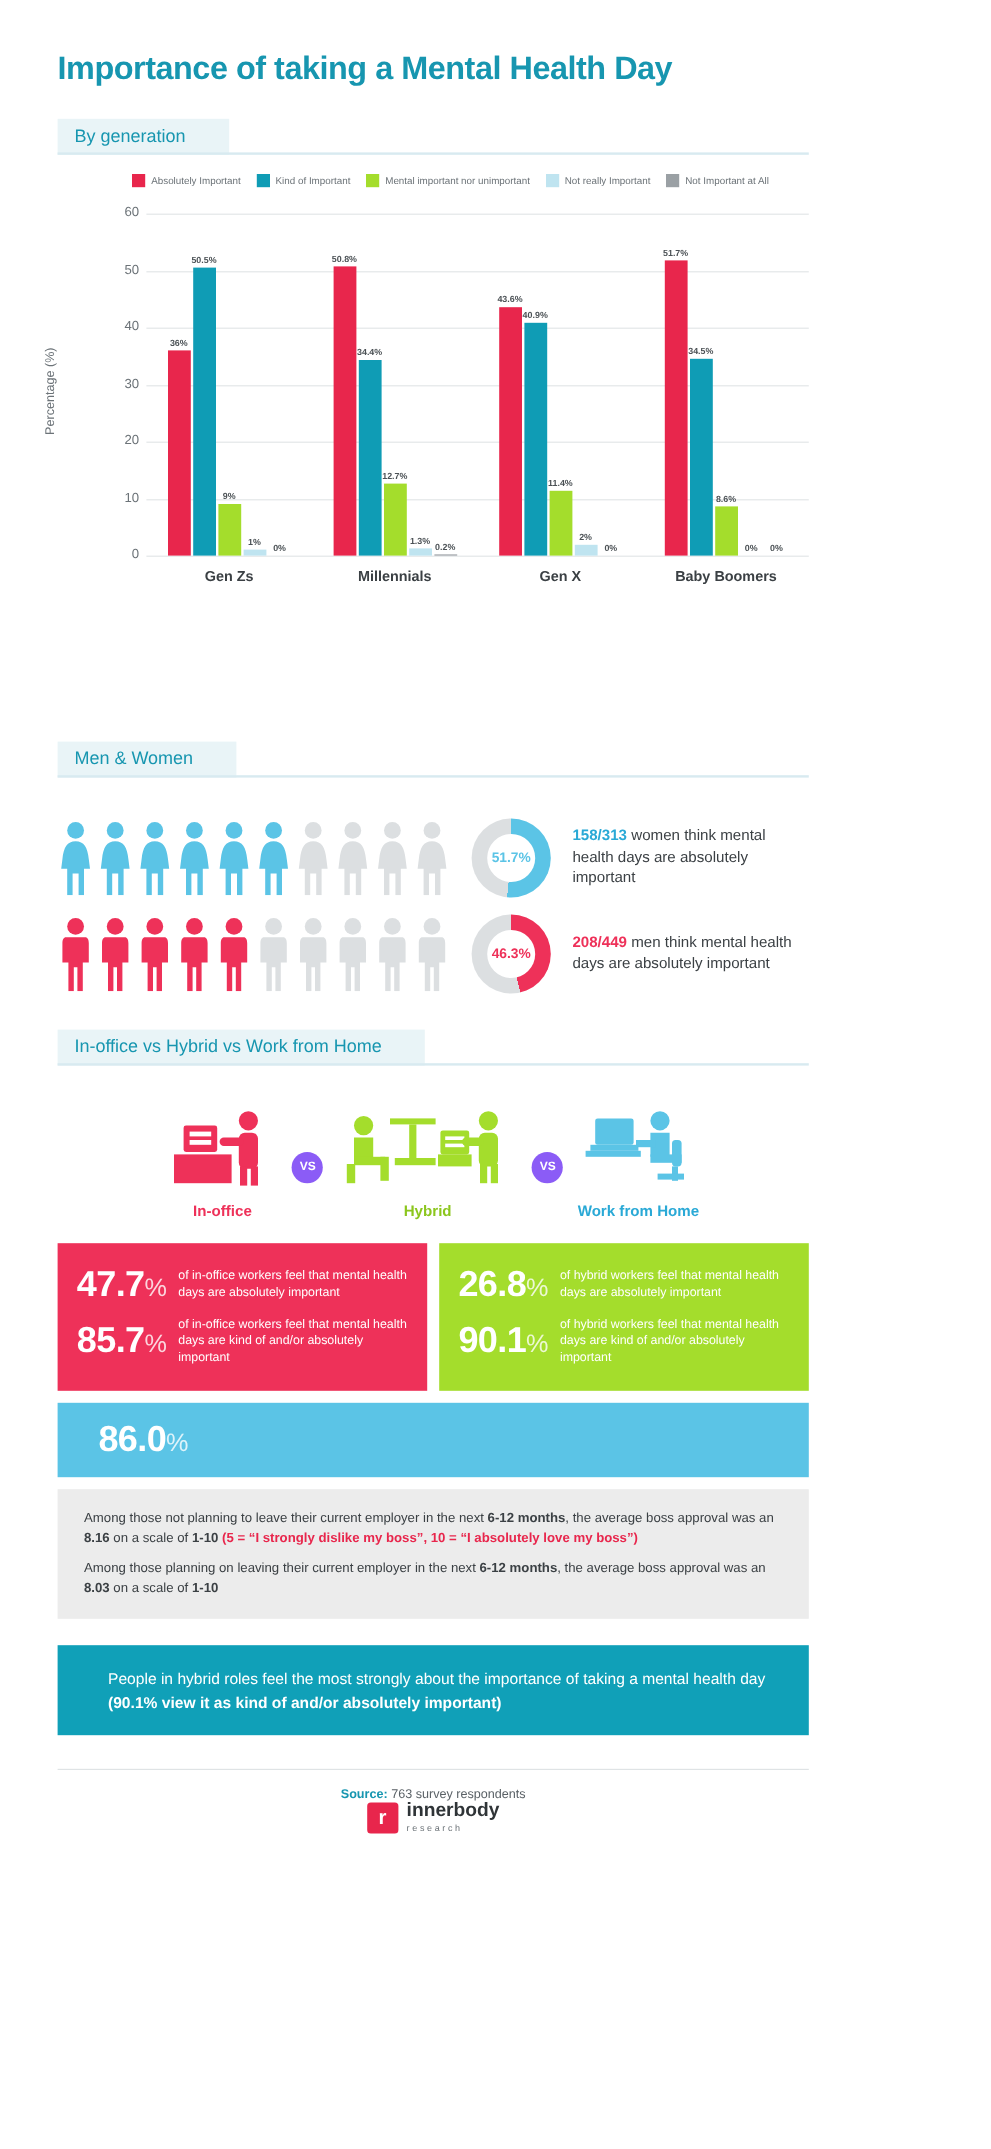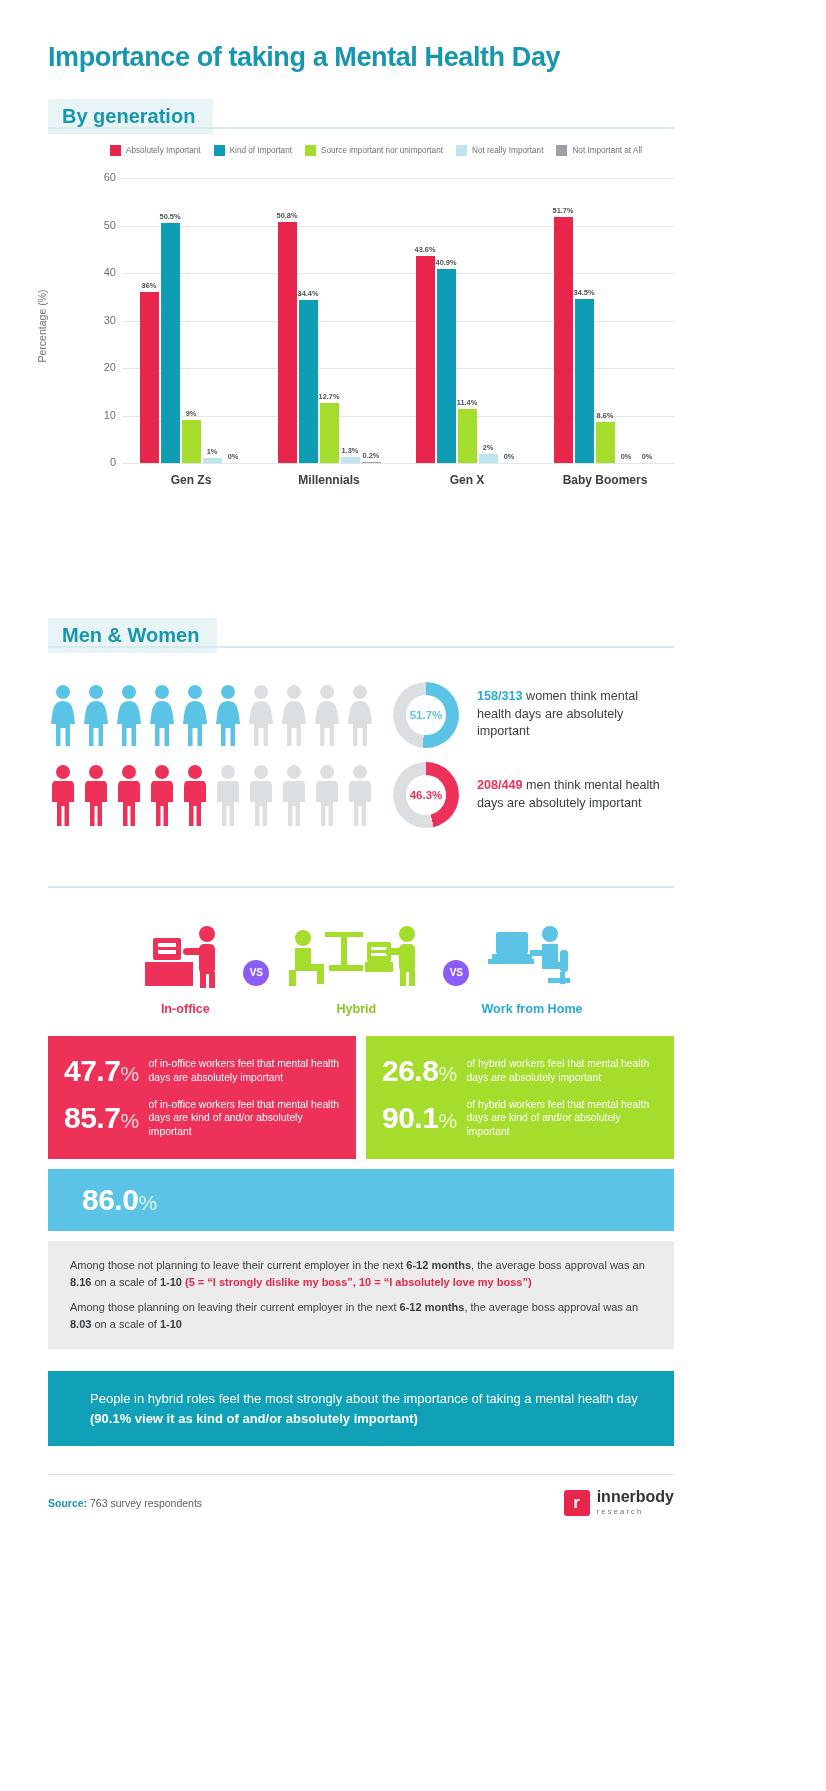--- a/index.html
+++ b/index.html
@@ -21,23 +21,23 @@
     letter-spacing: -0.4px;
     padding-top: 42px;
   }
 
   
   .section-head { margin-top: 26px; position: relative; height: 30px; }
   .section-head .tab {
     display: inline-block;
     background: #e9f4f7;
     color: #1796b0;
-    font-size: 20px;
-    font-weight: bold;
-    padding: 7px 18px 8px 14px;
+    font-size: 15px;
+    font-weight: normal;
+    padding: 7px 36px 8px 14px;
     line-height: 1;
   }
   .section-head .rule {
     position: absolute; left: 0; right: 0; bottom: 0;
     height: 2px; background: #d8eaf0;
   }
 
   
   .legend {
     display: flex; align-items: center; justify-content: flex-start;
@@ -141,21 +141,21 @@
   .note-red { color: #e8264c; font-weight: bold; }
 
   .final-banner {
     margin-top: 22px; background: #10a0b8; color: #fff;
     padding: 18px 22px 18px 42px; font-size: 13px; line-height: 1.5;
   }
   .final-banner b { font-weight: bold; }
 
   
   .footer-rule { margin-top: 28px; height: 1px; background: #dfe3e5; }
-  .footer { display: flex; align-items: center; justify-content: space-between; padding-top: 14px; }
+  .footer { display: flex; align-items: center; justify-content: space-between; padding-top: 14px; flex-direction: column; }
   .source { font-size: 10.5px; color: #5a6166; }
   .source b { color: #1796b0; font-weight: bold; }
   .brand { display: flex; align-items: center; gap: 7px; }
   .brand-mark {
     width: 26px; height: 26px; background: #e8264c; border-radius: 3px;
     color: #fff; font-size: 17px; font-weight: bold;
     display: flex; align-items: center; justify-content: center; line-height: 1;
   }
   .brand-name { font-size: 16px; font-weight: bold; color: #2f3437; line-height: 1; }
   .brand-sub { font-size: 7.5px; color: #6c7378; letter-spacing: 2.2px; margin-top: 2px; }
@@ -176,21 +176,21 @@
       <div class="legend-item">
         <span class="legend-swatch" style="background: rgb(232, 38, 76);"></span>
         <span class="legend-label">Absolutely Important</span>
       </div>
       <div class="legend-item">
         <span class="legend-swatch" style="background: rgb(15, 156, 181);"></span>
         <span class="legend-label">Kind of Important</span>
       </div>
       <div class="legend-item">
         <span class="legend-swatch" style="background: rgb(164, 221, 44);"></span>
-        <span class="legend-label">Source important nor unimportant</span>
+        <span class="legend-label">Mental important nor unimportant</span>
       </div>
       <div class="legend-item">
         <span class="legend-swatch" style="background: rgb(191, 228, 240);"></span>
         <span class="legend-label">Not really Important</span>
       </div>
       <div class="legend-item">
         <span class="legend-swatch" style="background: rgb(154, 160, 164);"></span>
         <span class="legend-label">Not Important at All</span>
       </div>
     </div>
@@ -427,20 +427,21 @@
         <div class="donut" id="men-donut" style="background: conic-gradient(rgb(238, 49, 89) 0deg, rgb(238, 49, 89) 166.68deg, rgb(220, 223, 225) 166.68deg, rgb(220, 223, 225) 360deg);"></div>
         <div class="donut-hole" style="color:#ee3159">46.3%</div>
       </div>
       <div class="mw-text">
         <b style="color:#ee3159">208/449</b><span> men think mental health days are absolutely important</span>
       </div>
     </div>
   </div>
 
   <div class="section-head" style="margin-top:30px">
+    <span class="tab">In-office vs Hybrid vs Work from Home</span>
     <div class="rule"></div>
   </div>
 
   <div class="modes">
     <div class="mode">
       <div class="mode-icon">
         <svg width="92" height="68" viewBox="0 0 92 68">
           <rect x="6" y="40" width="48" height="24" fill="#ee3159"></rect>
           <rect x="14" y="16" width="28" height="22" rx="2" fill="#ee3159"></rect>
           <rect x="19" y="21" width="18" height="4" fill="#fff"></rect>

